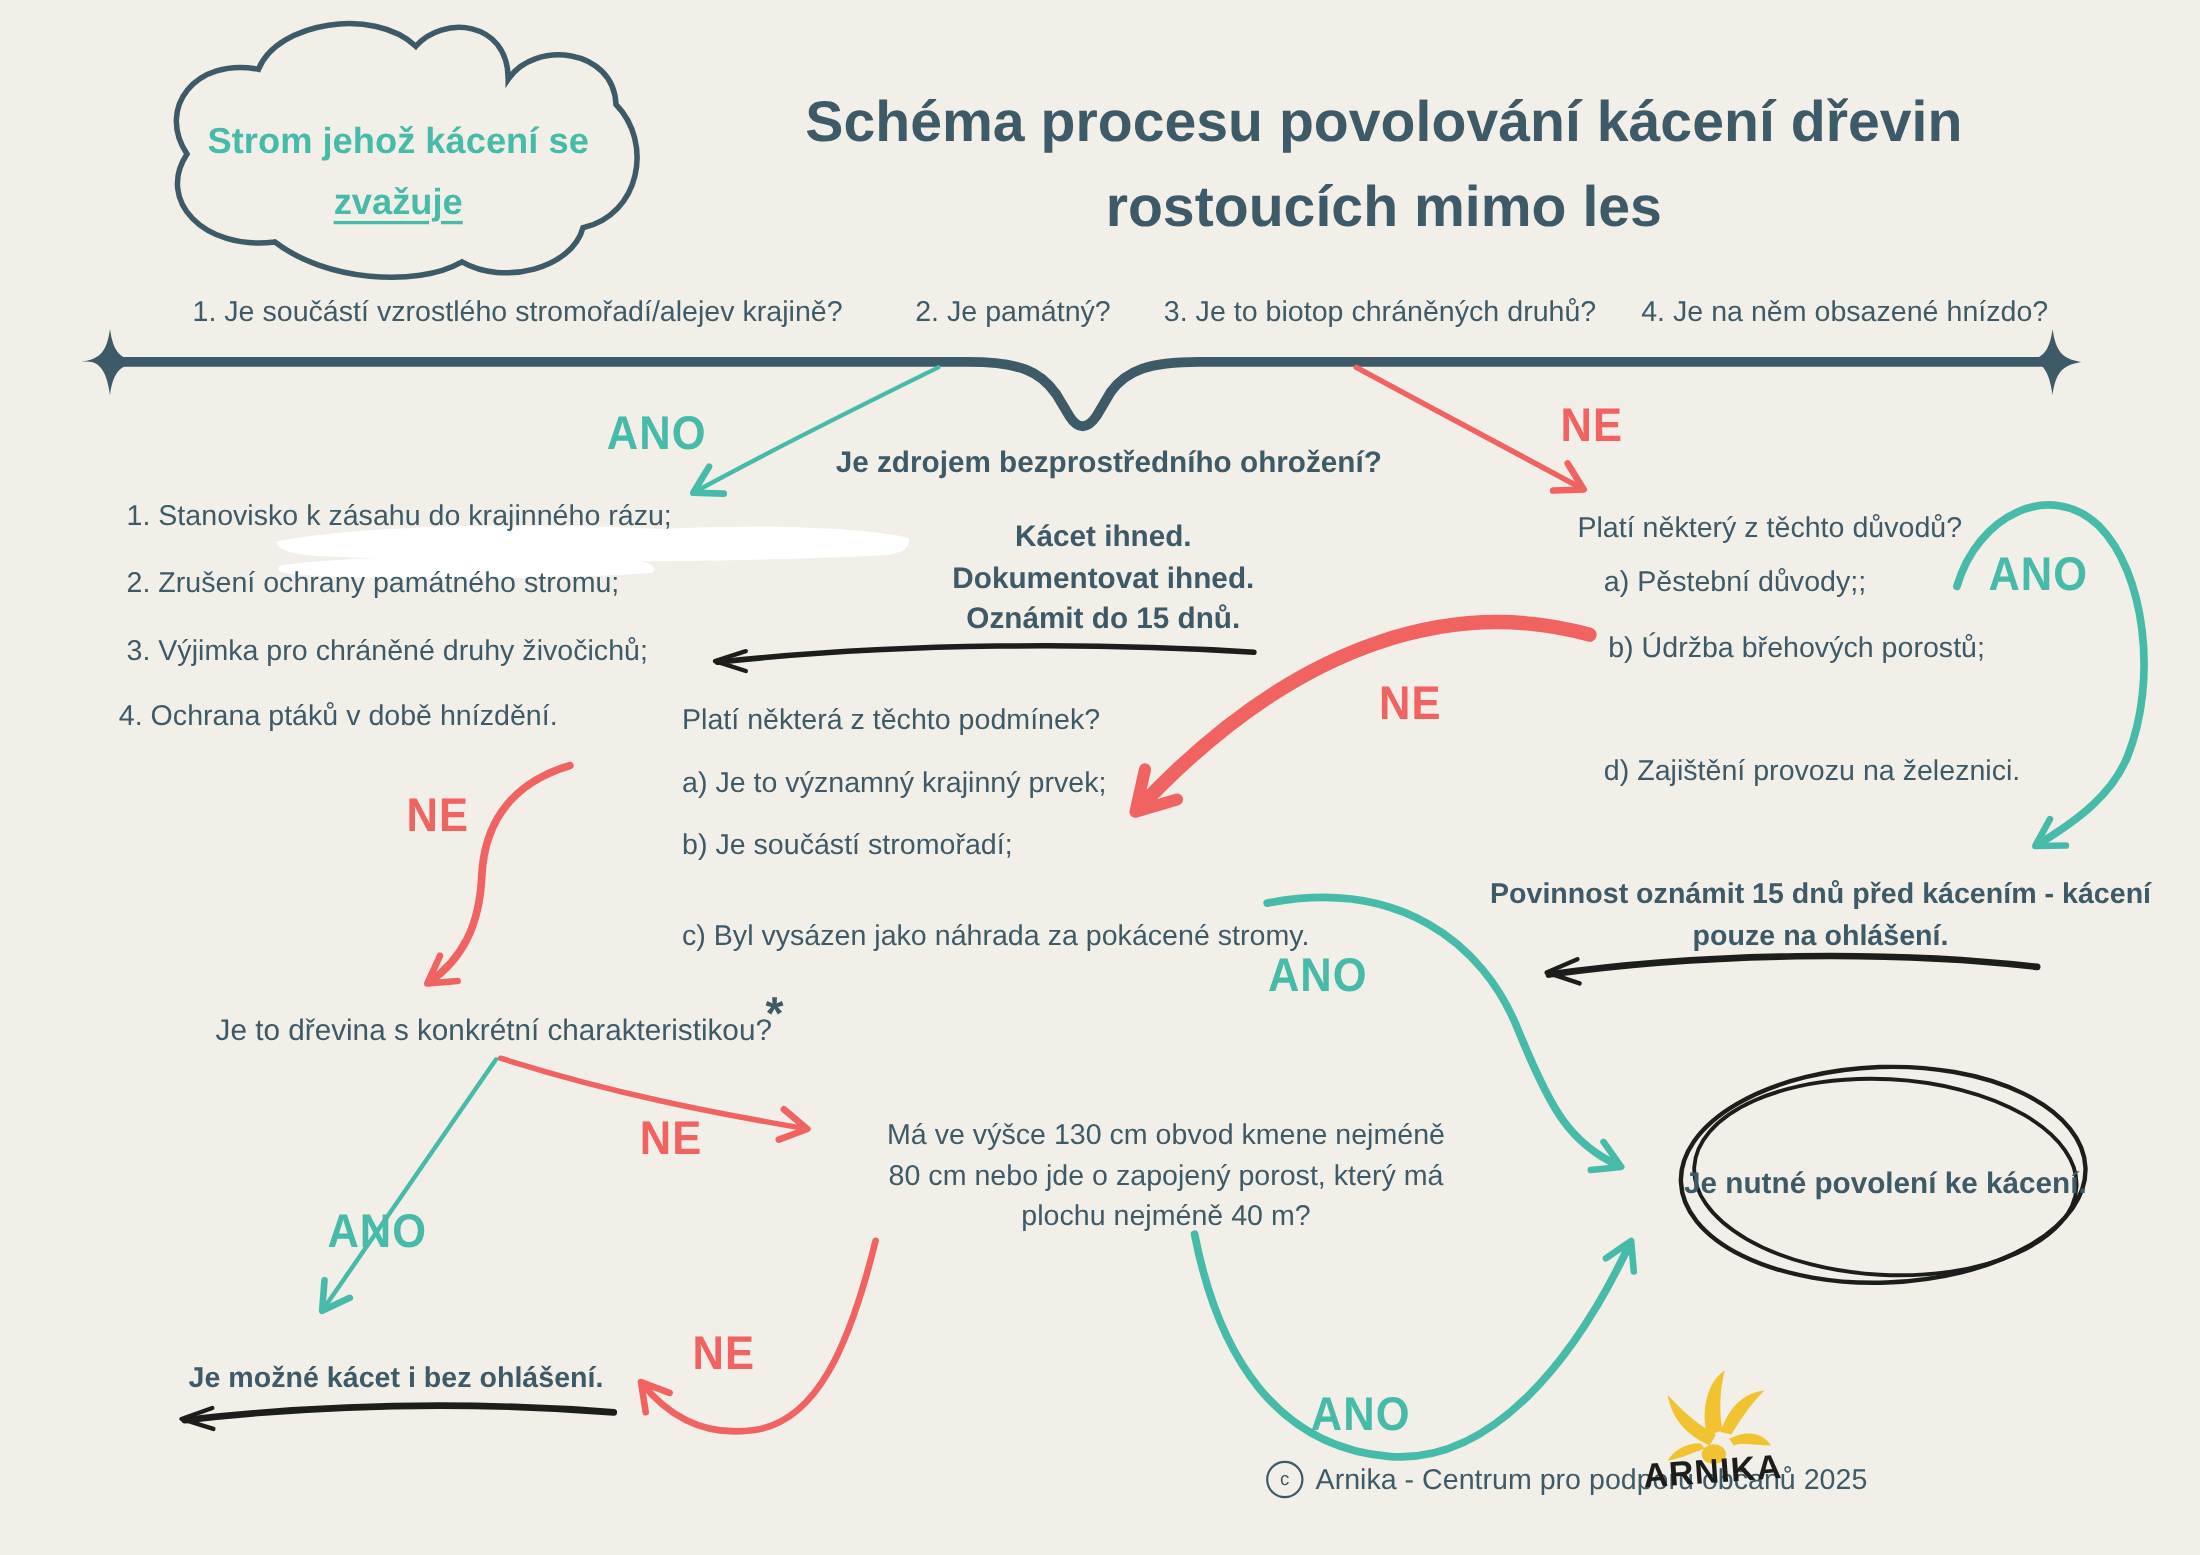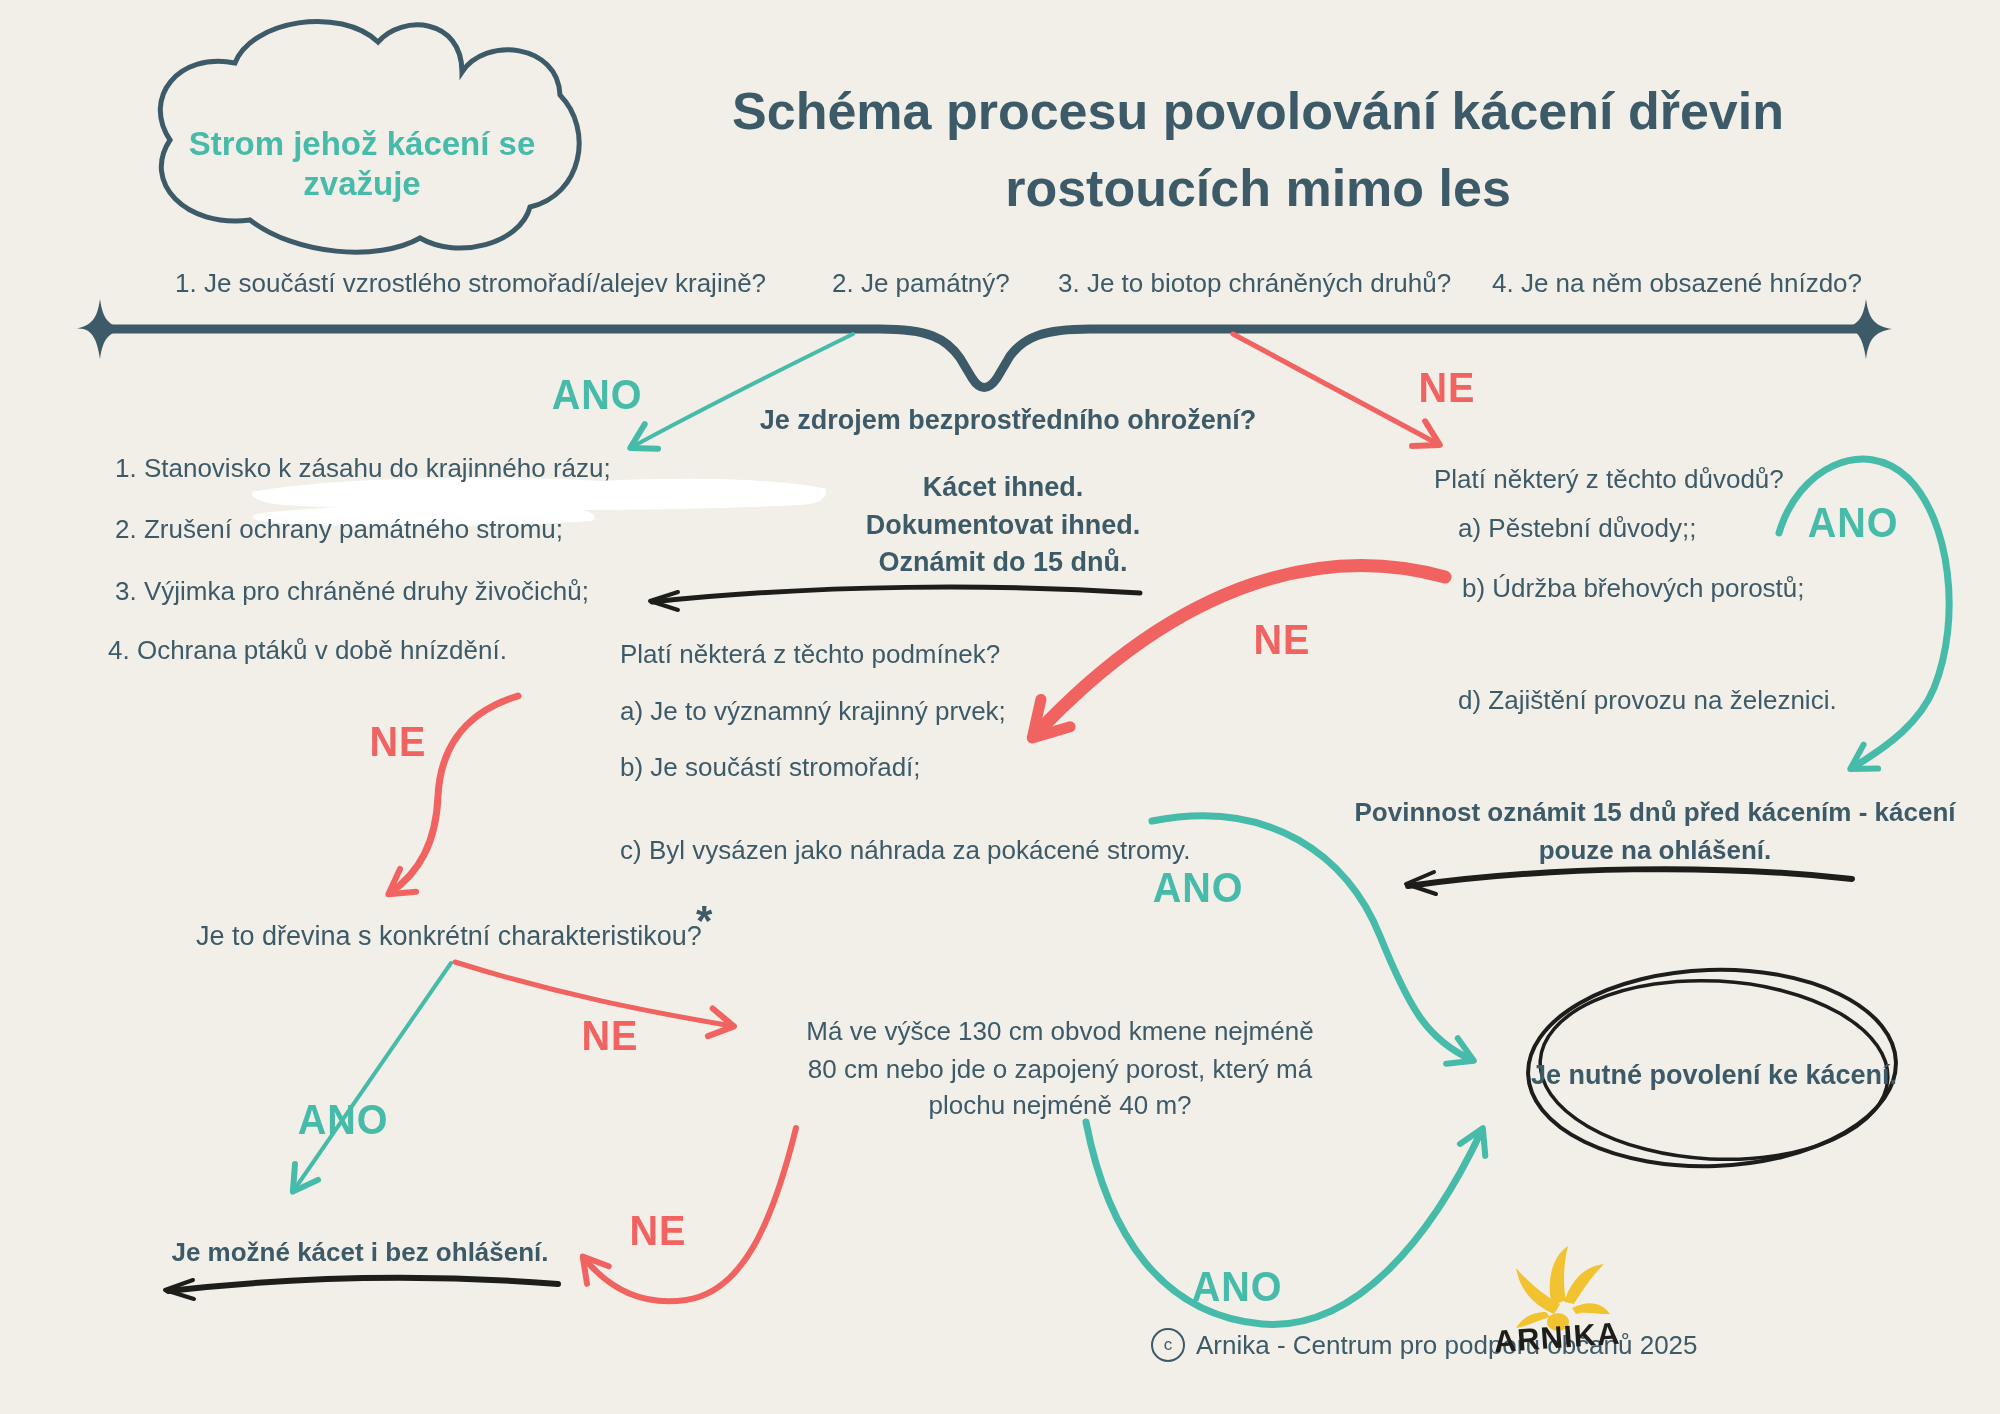--- a/index.html
+++ b/index.html
@@ -17,21 +17,21 @@
   }
   .layer{position:absolute;left:0;top:0;width:2000px;height:1414px;}
   .t{position:absolute;color:var(--dark);font-size:26px;white-space:nowrap;line-height:1.1;}
   .ctr{transform:translate(-50%,-50%);}
   .b{font-weight:bold;}
   .big{font-size:43px;font-weight:800;letter-spacing:1px;transform:translate(-50%,-50%) scaleX(.92);}
   .teal{color:var(--teal);}
   .red{color:var(--red);}
   .title{font-size:52px;font-weight:800;letter-spacing:0;color:var(--dark);}
   .cloudtxt{font-size:33px;font-weight:bold;color:var(--teal);}
-  .u{text-underline-offset:6px;text-decoration-thickness:3px;}
+  .u{text-decoration:underline;text-underline-offset:6px;text-decoration-thickness:3px;}
   .copyright-circle{
     position:absolute;width:30px;height:30px;border:2px solid var(--dark);border-radius:50%;
     display:flex;align-items:center;justify-content:center;font-size:17px;color:var(--dark);
     transform:translate(-50%,-50%);
   }
   .logo-text{font-size:31px;font-weight:900;color:var(--black);letter-spacing:1px;
     transform:translate(-50%,-50%) rotate(-4deg);}
 </style>
 </head>
 <body>
@@ -101,21 +101,21 @@
     <g transform="translate(1496,1242)">
       <path d="M58,72 C40,64 24,50 20,26 C36,44 52,56 64,62 C62,66 60,69 58,72 Z" fill="#f2c331"></path>
       <path d="M56,64 C50,40 56,14 72,4 C66,28 68,48 70,58 C65,60 60,62 56,64 Z" fill="#f2c331"></path>
       <path d="M68,60 C76,36 90,24 108,22 C94,36 84,52 78,62 C74,61 71,60 68,60 Z" fill="#f2c331"></path>
       <path d="M76,66 C92,58 106,60 114,72 C100,72 88,69 80,72 Z" fill="#f2c331"></path>
       <path d="M50,70 C36,70 26,76 20,86 C32,84 46,77 54,75 Z" fill="#f2c331"></path>
       <ellipse cx="62" cy="80" rx="11" ry="9" fill="#f2c331"></ellipse>
     </g>
   </svg>
 
-  <div class="t cloudtxt ctr" style="left:362px;top:128px;margin-top:16px;">Strom jehož kácení se</div>
+  <div class="t cloudtxt ctr" style="left:362px;top:128px;">Strom jehož kácení se</div>
   <div class="t cloudtxt ctr u" style="left:362px;top:184px;">zvažuje</div>
 
   <div class="t title ctr" style="left:1258px;top:112px;">Schéma procesu povolování kácení dřevin</div>
   <div class="t title ctr" style="left:1258px;top:189px;">rostoucích mimo les</div>
 
   <div class="t" style="left:175px;top:269px;">1. Je součástí vzrostlého stromořadí/alejev krajině?</div>
   <div class="t" style="left:832px;top:269px;">2. Je památný?</div>
   <div class="t" style="left:1058px;top:269px;">3. Je to biotop chráněných druhů?</div>
   <div class="t" style="left:1492px;top:269px;">4. Je na něm obsazené hnízdo?</div>
 

